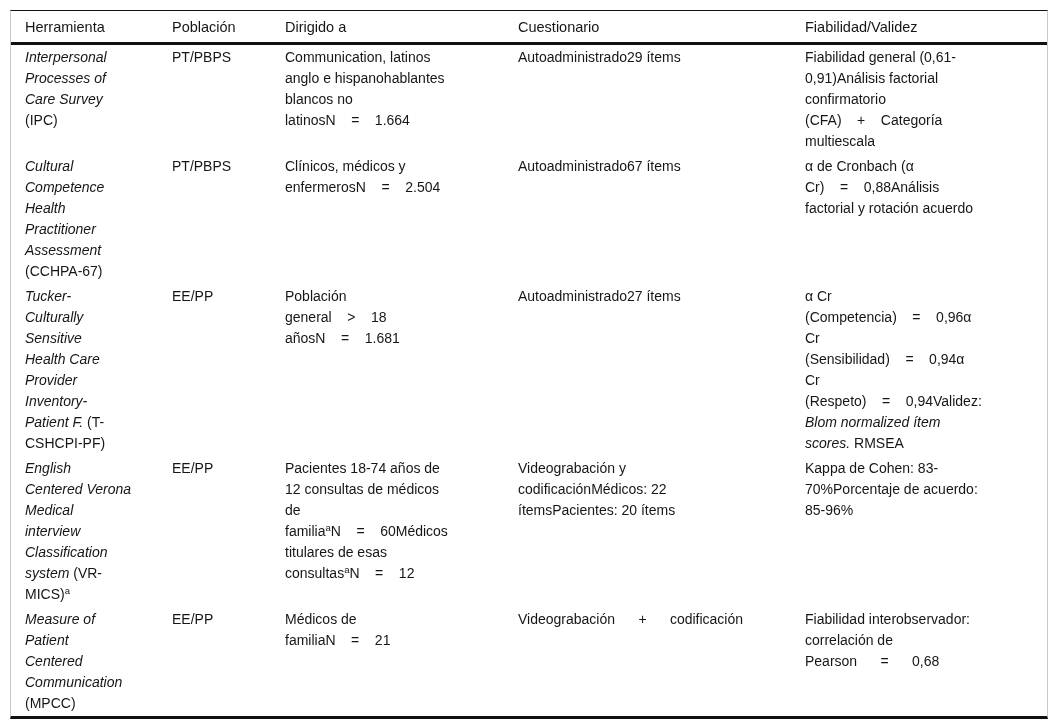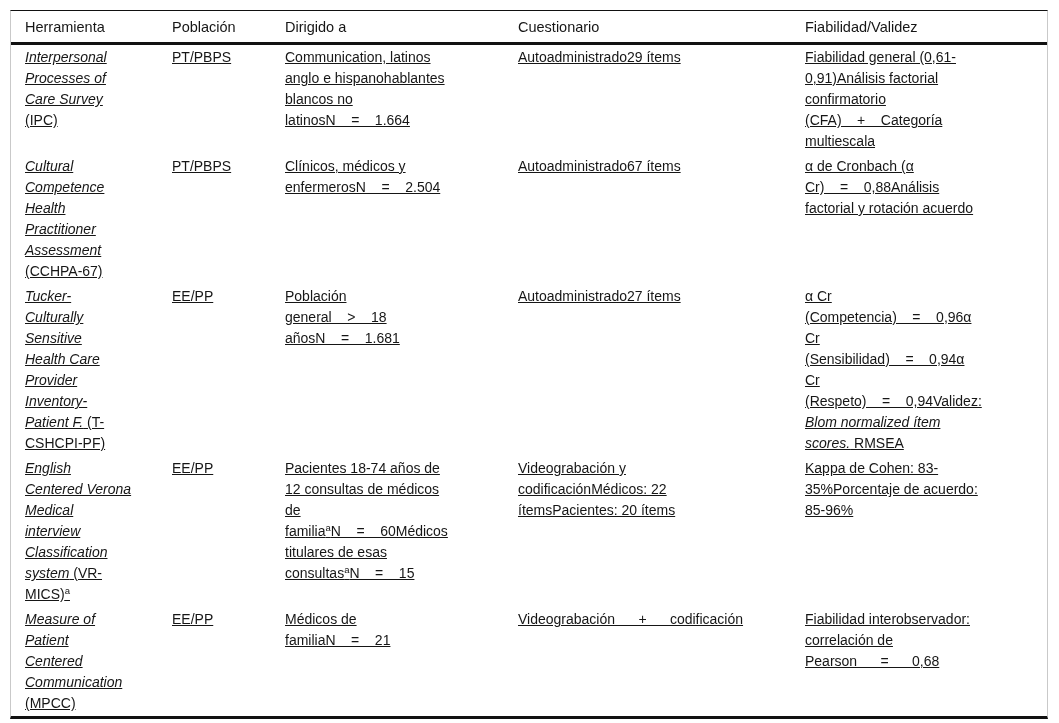--- a/index.html
+++ b/index.html
@@ -40,21 +40,20 @@
     font-size: 14.5px;
     border-bottom: 3px solid #111111;
     padding: 8px 0 7px 0;
     vertical-align: middle;
   }
   th:first-child, td:first-child { padding-left: 14px; }
   tbody td {
     vertical-align: top;
     padding: 2px 4px 2px 0;
     line-height: 21px;
-    text-decoration: underline;
   }
   td:first-child { padding-left: 14px; }
   .line { white-space: pre-wrap; }
   .it { font-style: italic; }
   .sup {
     font-size: 9.5px;
     vertical-align: 5px;
     line-height: 0;
   }
 </style>
@@ -177,30 +176,30 @@
           </td>
           <td>
             <div class="line"><span>EE/PP</span></div>
           </td>
           <td>
             <div class="line"><span>Pacientes 18-74 años de</span></div>
             <div class="line"><span>12 consultas de médicos</span></div>
             <div class="line"><span>de</span></div>
             <div class="line"><span>familia</span><span class="sup">a</span><span>N    =    60Médicos</span></div>
             <div class="line"><span>titulares de esas</span></div>
-            <div class="line"><span>consultas</span><span class="sup">a</span><span>N    =    15</span></div>
+            <div class="line"><span>consultas</span><span class="sup">a</span><span>N    =    12</span></div>
           </td>
           <td>
             <div class="line"><span>Videograbación y</span></div>
             <div class="line"><span>codificaciónMédicos: 22</span></div>
             <div class="line"><span>ítemsPacientes: 20 ítems</span></div>
           </td>
           <td>
             <div class="line"><span>Kappa de Cohen: 83-</span></div>
-            <div class="line"><span>35%Porcentaje de acuerdo:</span></div>
+            <div class="line"><span>70%Porcentaje de acuerdo:</span></div>
             <div class="line"><span>85-96%</span></div>
           </td>
         </tr>
         <tr>
           <td>
             <div class="line"><span class="it">Measure of</span></div>
             <div class="line"><span class="it">Patient</span></div>
             <div class="line"><span class="it">Centered</span></div>
             <div class="line"><span class="it">Communication</span></div>
             <div class="line"><span>(MPCC)</span></div>

